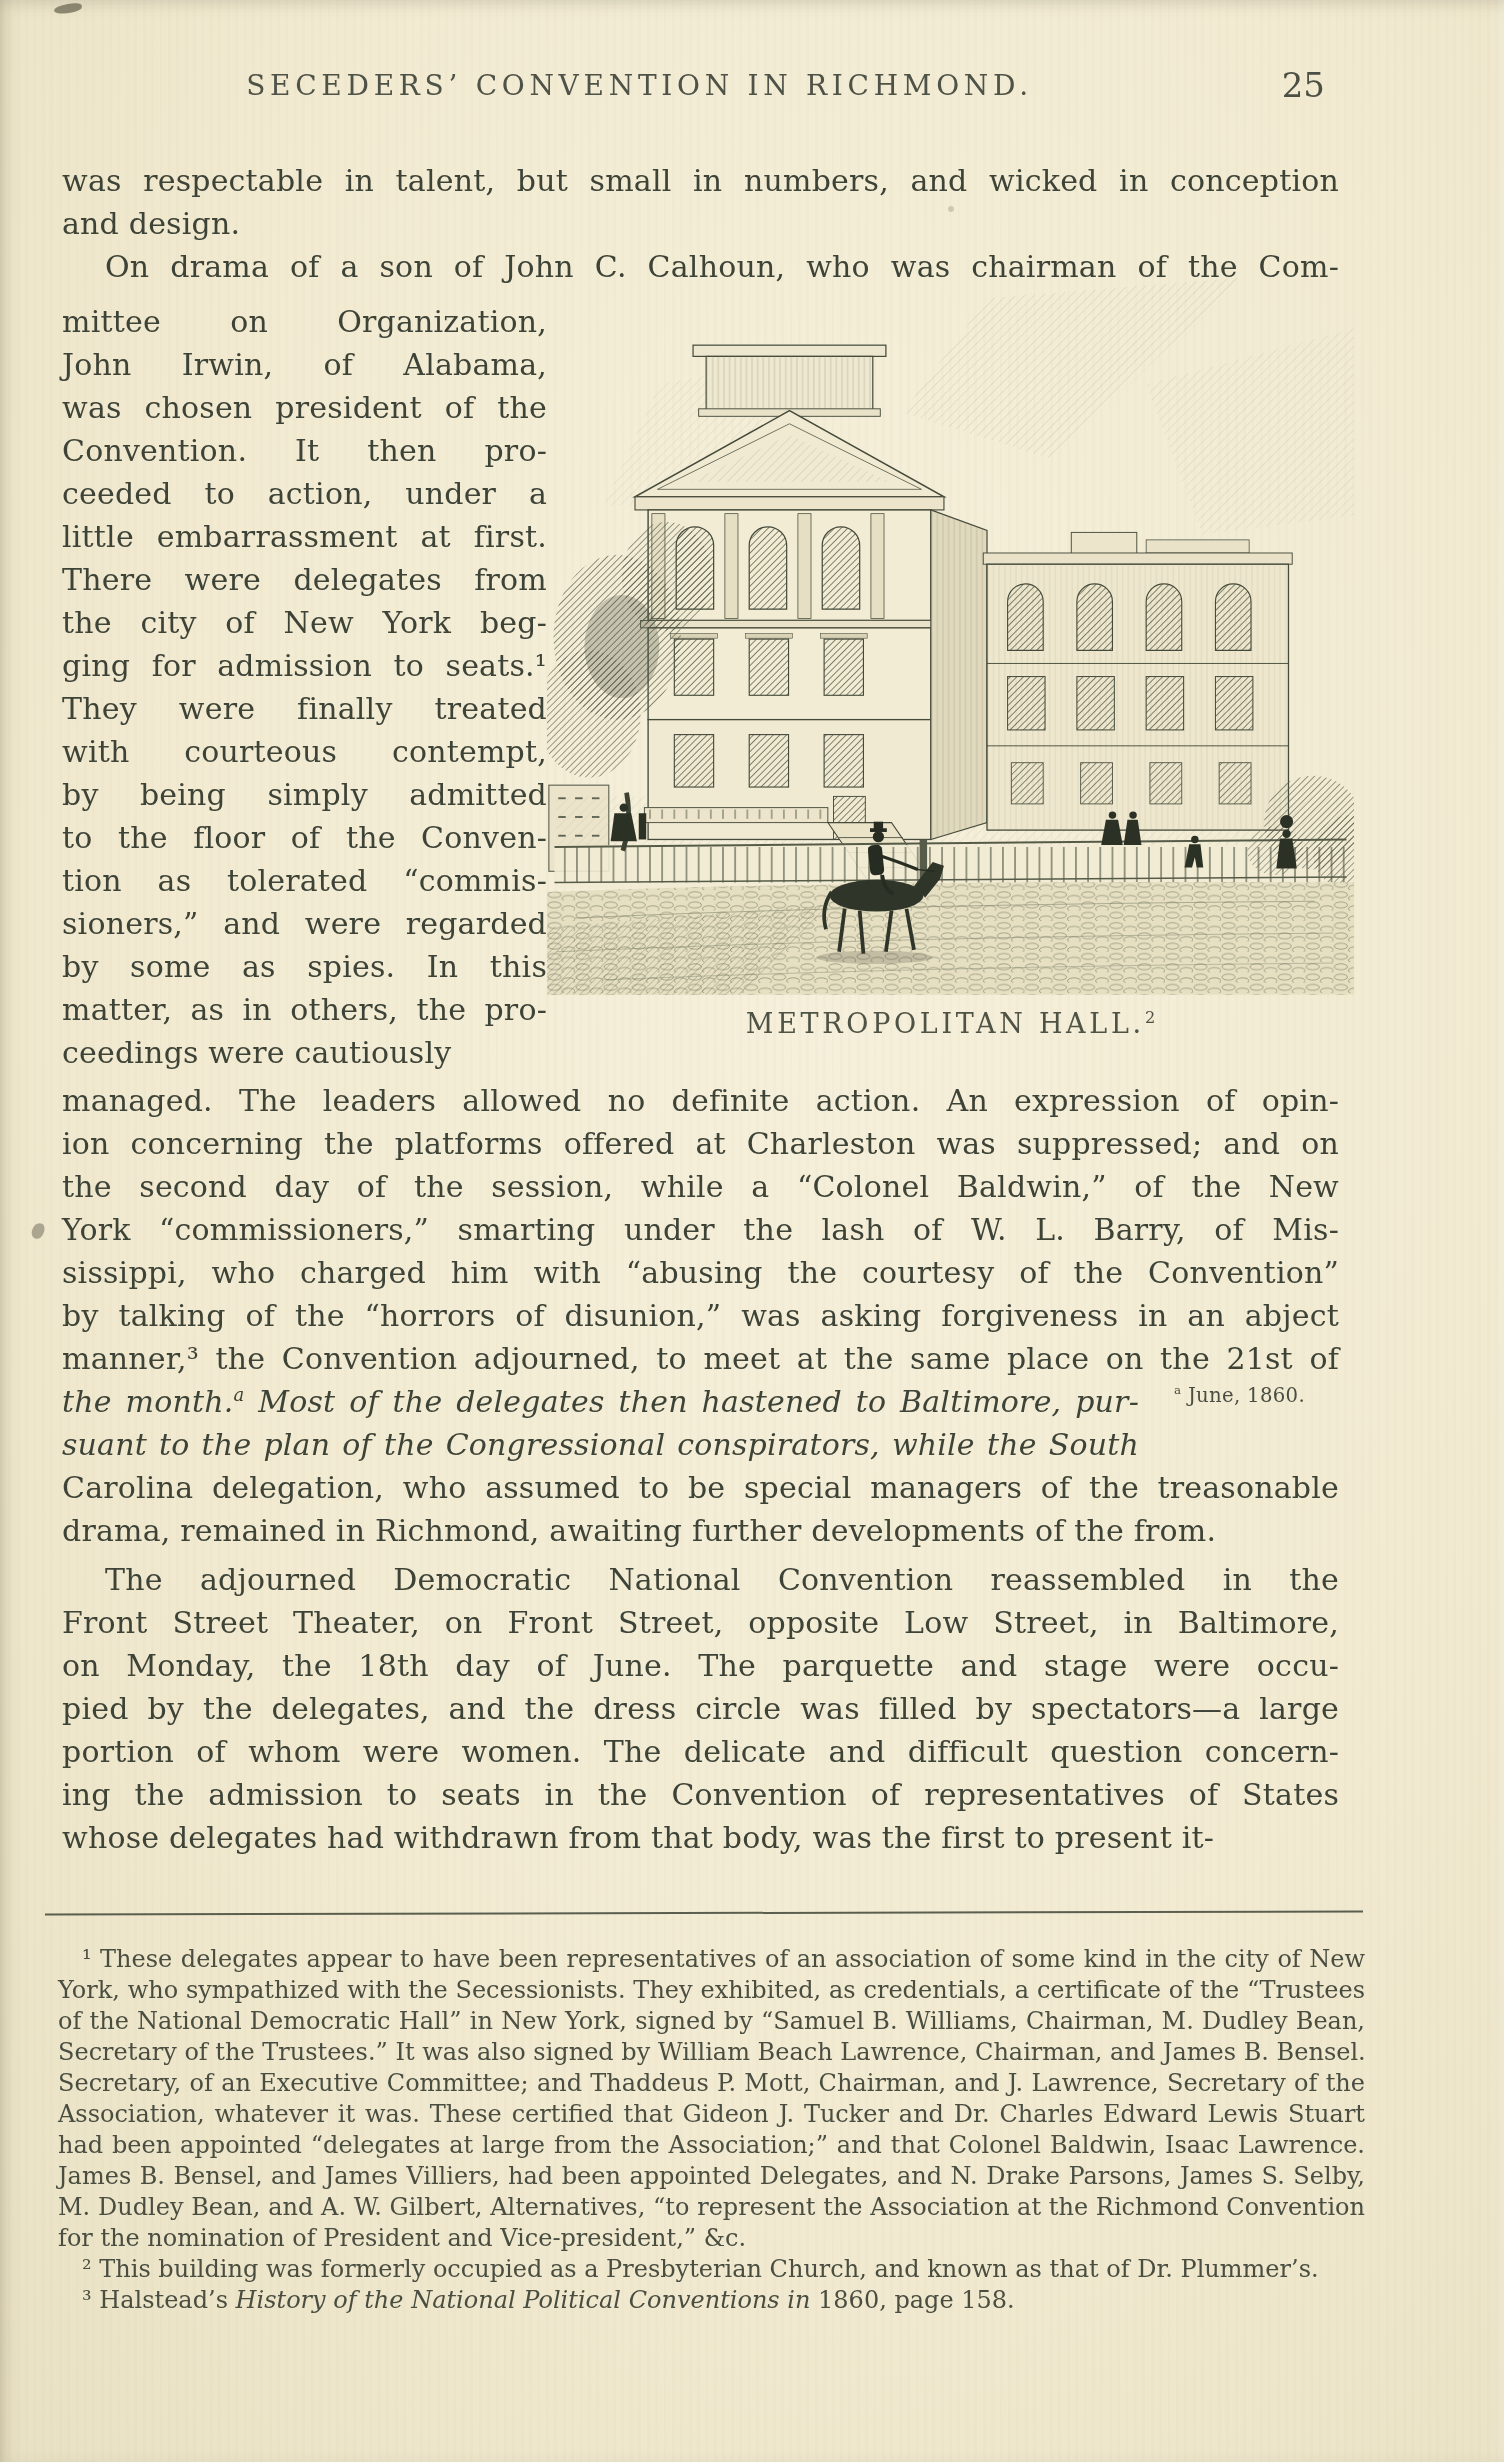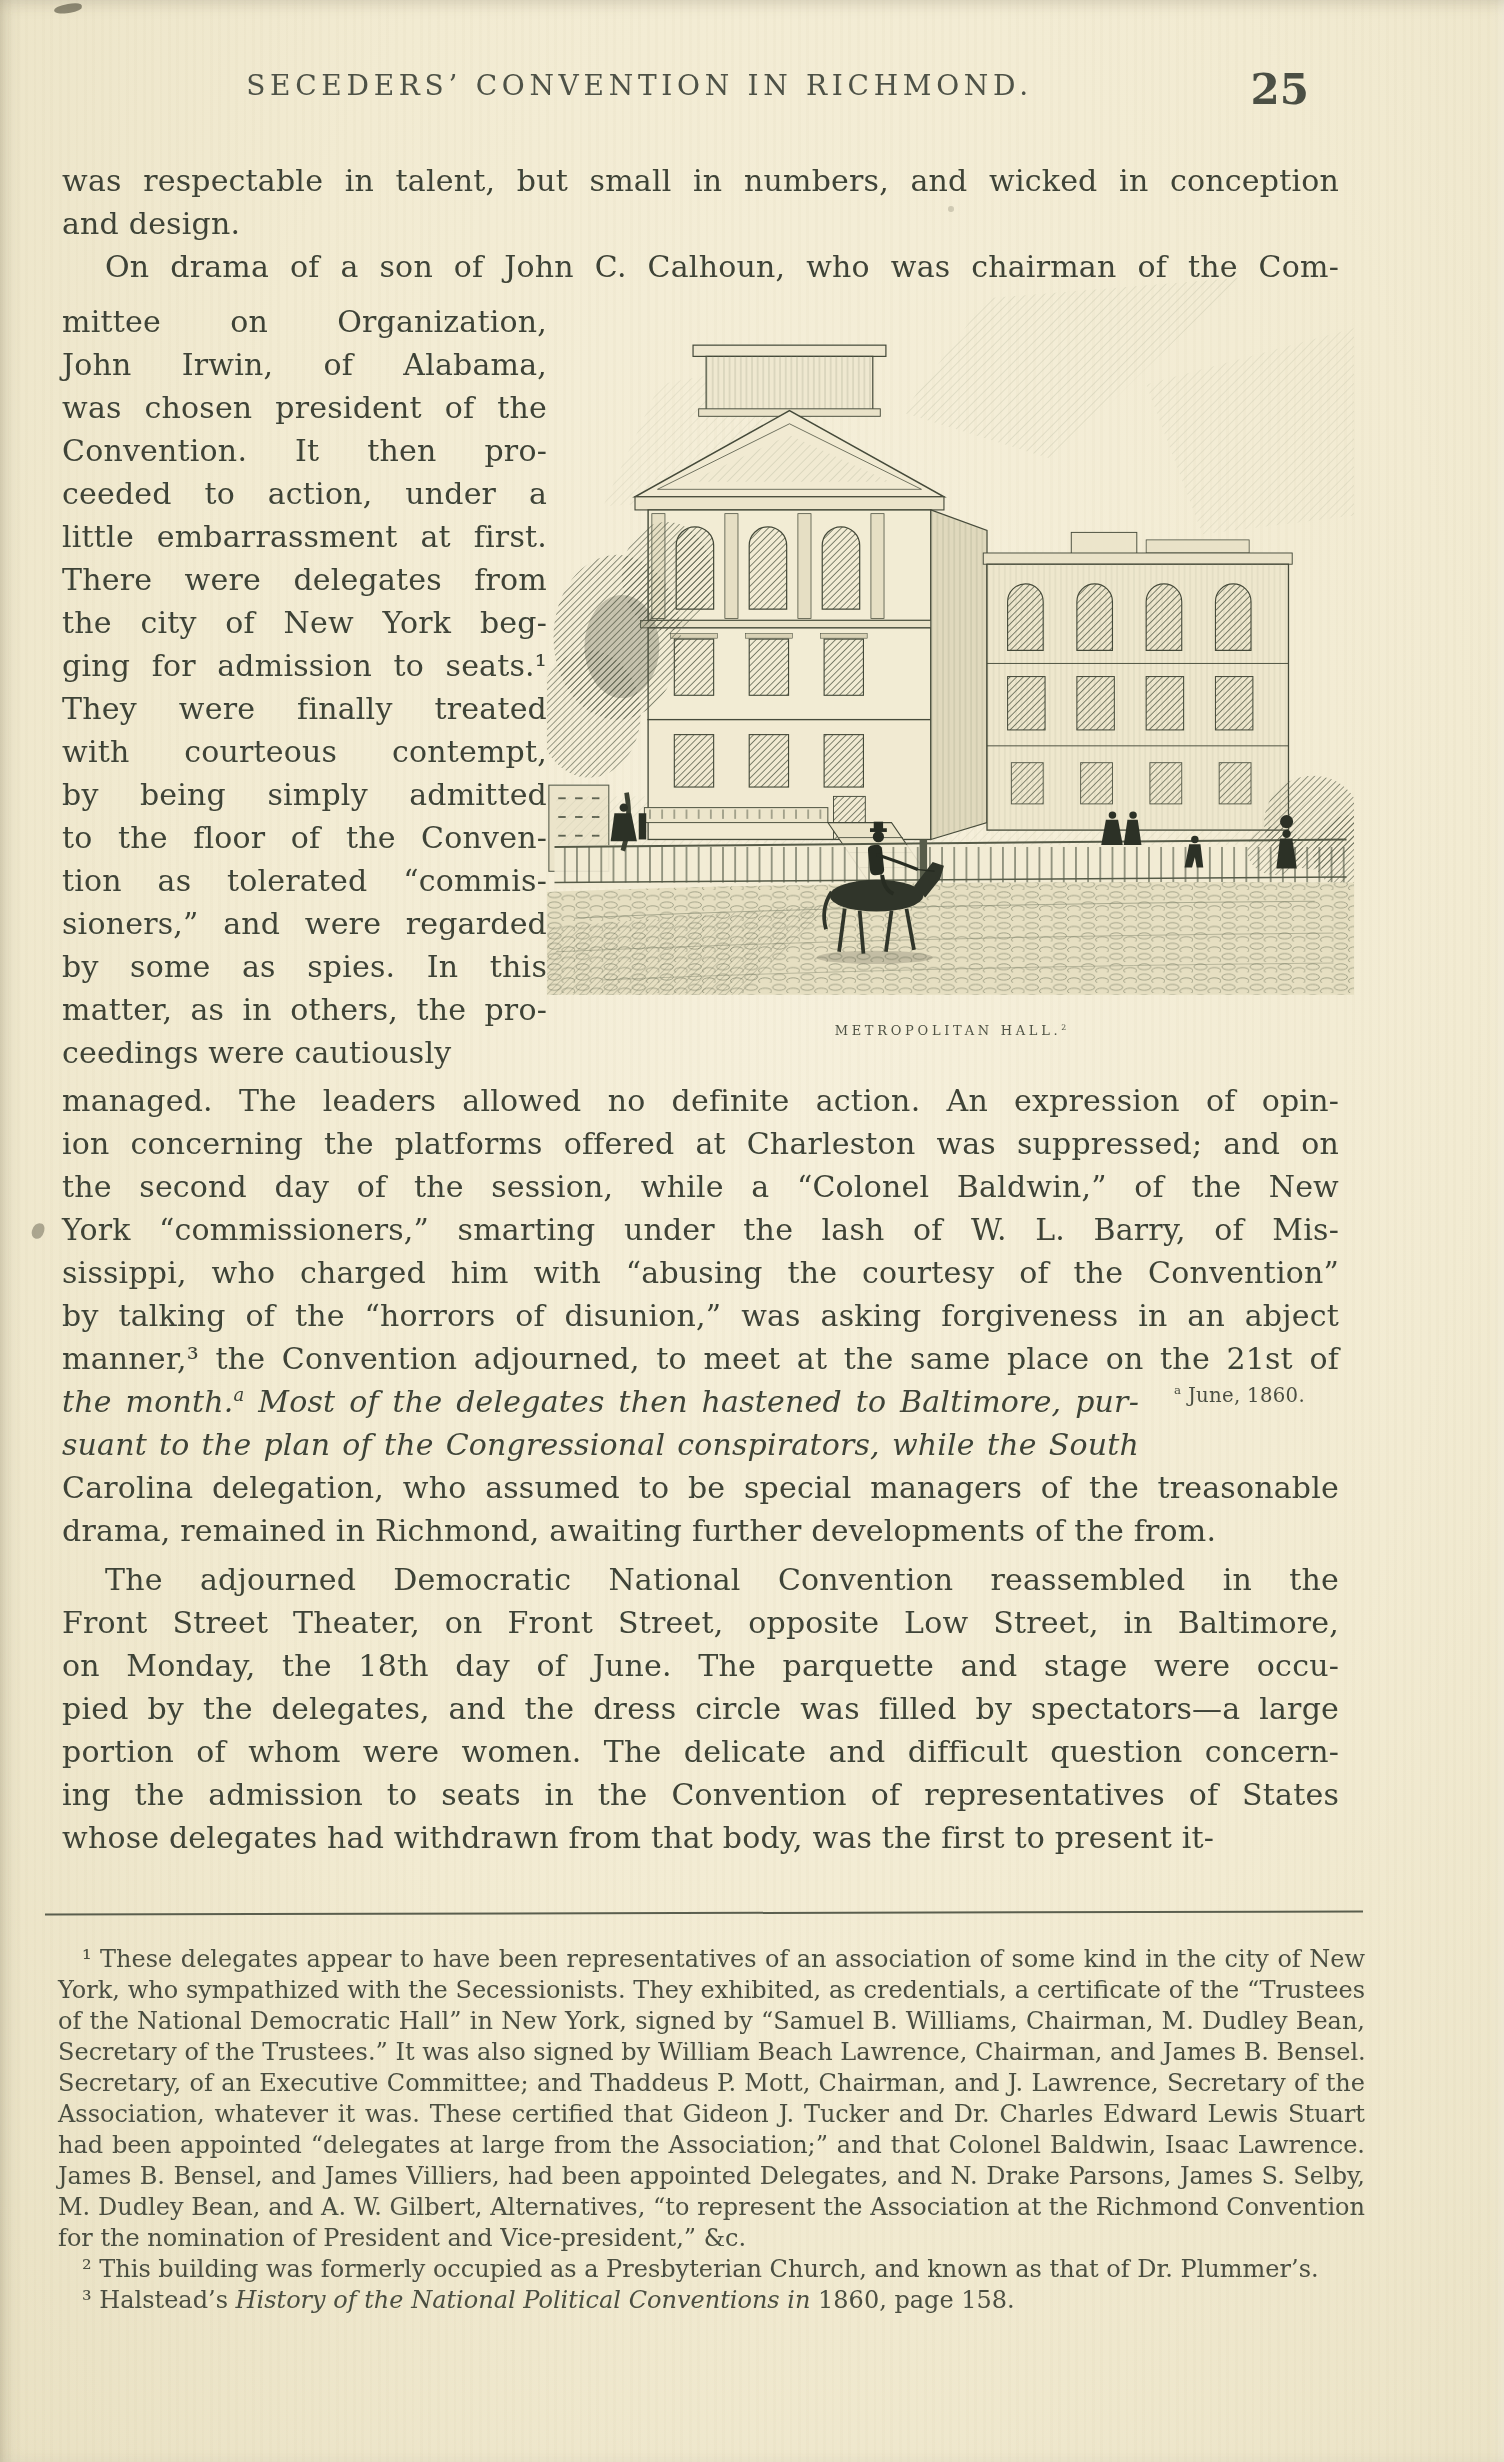--- a/index.html
+++ b/index.html
@@ -13,38 +13,38 @@
       radial-gradient(ellipse at 55% 38%, #f6f0dc 0%, #f2ebd2 55%, #e9e1c3 100%);
     box-shadow: inset 9.4px 0 20.6px -9.4px rgba(90,80,50,.30), inset -6.6px 0 15px -6.6px rgba(255,255,255,.55), inset 0 9.4px 19px -11.2px rgba(90,80,50,.25);
     overflow:hidden;
   }
   
   .runhead{position:absolute;top:69px;left:66px;width:1259px;height:43px;}
   .runhead .title{
     position:absolute;left:0;right:112px;text-align:center;
     font-size:28px;letter-spacing:4.7px;color:#4e5247;white-space:nowrap;
   }
-  .runhead .pageno{position:absolute;right:16px;top:-3.7px;font-size:42px;color:#4b4f44;font-weight:bold;}
+  .runhead .pageno{position:absolute;right:0;top:-3.7px;font-size:34px;color:#4b4f44;}
   
   .ln{
     position:relative;height:43px;font-size:30px;line-height:43px;
     text-align:justify;text-align-last:justify;letter-spacing:0.2px;white-space:nowrap;
   }
   .ln.end{text-align-last:left;}
   .ln.ind{padding-left:43px;}
   .ln.short{width:1077px;font-style:italic;}
   .blk{position:absolute;left:62px;width:1277px;}
   .colblk{position:absolute;left:62px;top:300px;width:485px;}
   .colblk .ln{height:43px;}
   sup.s{font-size:60%;vertical-align:super;line-height:0;}
   
   .figure{position:absolute;left:547px;top:272px;width:807px;}
   .figure svg{display:block;}
   .caption{
-    margin-top:28px;text-align:center;font-size:13px;letter-spacing:3.7px;color:#4f5345;
+    margin-top:13px;text-align:center;font-size:27px;letter-spacing:3.7px;color:#4f5345;
   }
   .caption sup.s{letter-spacing:0;}
   
   .sidenote{position:absolute;left:1174px;top:1384px;font-size:19.7px;color:#4a4e42;letter-spacing:0.3px;}
   
   .rule{position:absolute;left:45px;top:1912px;width:1318px;height:1.9px;background:#5a5e4e;transform:rotate(-.12deg);}
   .footnotes{position:absolute;left:58px;top:1944px;width:1307px;}
   .fn-ln{
     position:relative;height:31px;font-size:24px;line-height:31px;color:#4a4e41;
     text-align:justify;text-align-last:justify;white-space:nowrap;

